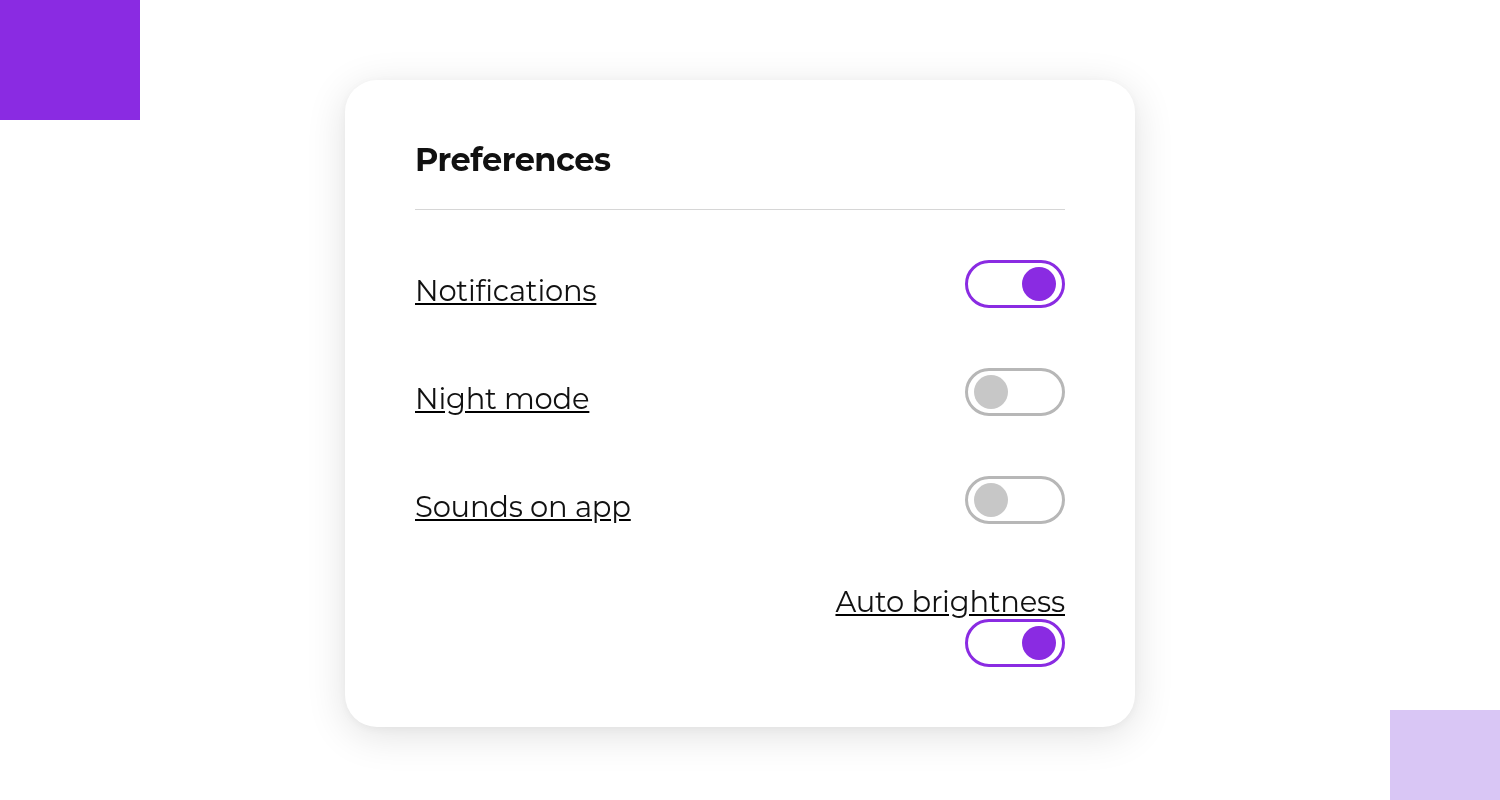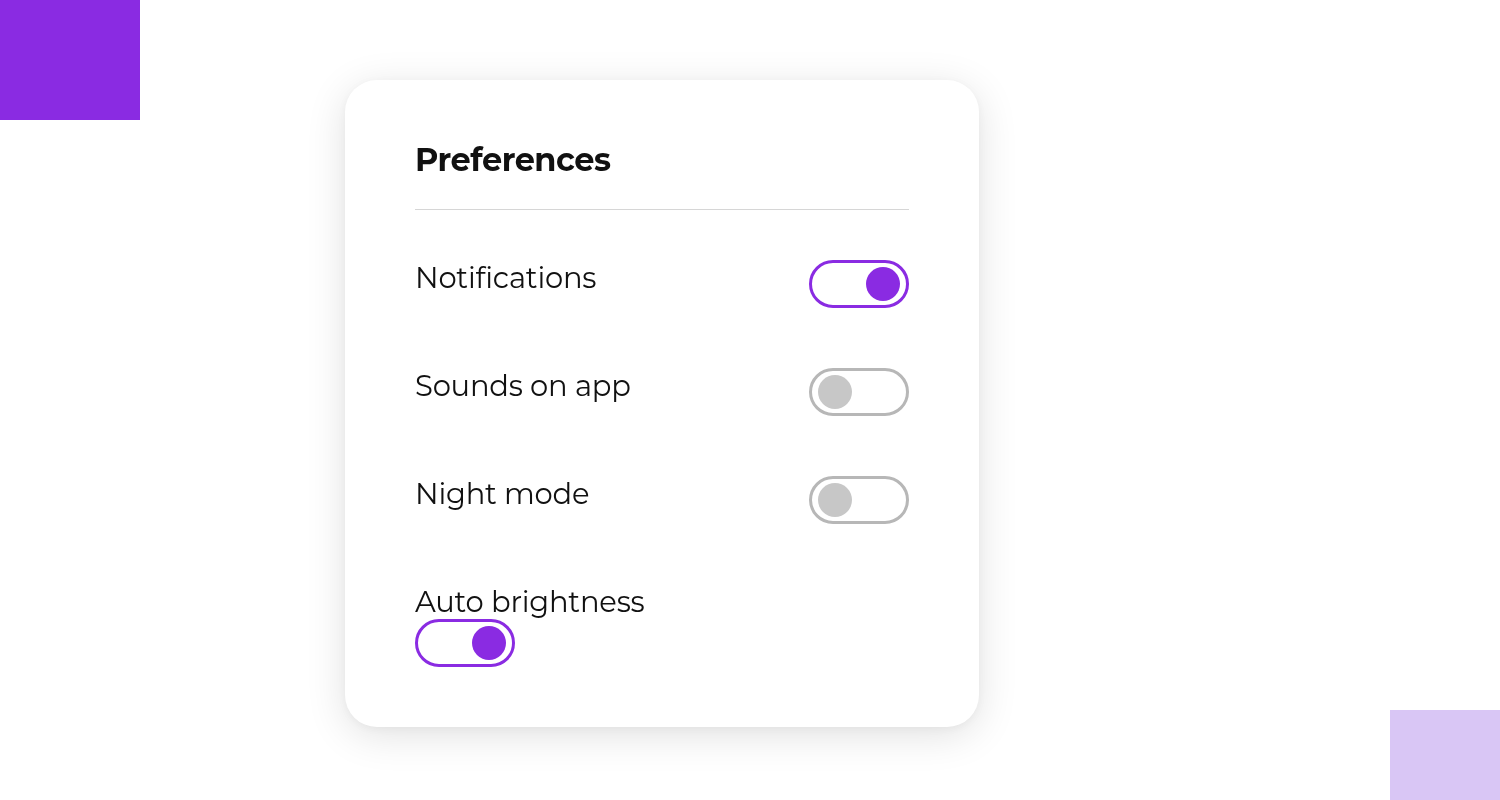--- a/index.html
+++ b/index.html
@@ -28,43 +28,44 @@
       bottom: 0;
       right: 0;
       width: 110px;
       height: 90px;
       background: #d9c6f5;
     }
     .card {
       position: absolute;
       top: 80px;
       left: 345px;
-      width: 634px;
+      width: 790px;
       background: #ffffff;
       border-radius: 32px;
       box-shadow: 0 8px 40px rgba(0,0,0,0.12), 0 2px 8px rgba(0,0,0,0.04);
       padding: 60px 70px 60px 70px;
     }
     .card-title {
       font-size: 32px;
       font-weight: 700;
       color: #111;
       letter-spacing: -0.5px;
       margin-bottom: 30px;
     }
     .divider {
       border: none;
       border-top: 1px solid #d6d6d6;
       margin-bottom: 50px;
     }
     .pref-row {
       display: flex;
-      align-items: flex-start;
+      align-items: flex-end;
       justify-content: space-between;
       margin-bottom: 60px;
+      text-decoration: underline;
     }
     .pref-row:last-child {
       margin-bottom: 0;
       flex-direction: column;
     }
     .pref-label {
       font-size: 29px;
       font-weight: 400;
       color: #111;
       letter-spacing: -0.2px;
@@ -111,28 +112,28 @@
   <hr class="divider">
 
   <div class="pref-row">
     <span class="pref-label">Notifications</span>
     <div class="toggle on">
       <div class="knob"></div>
     </div>
   </div>
 
   <div class="pref-row">
-    <span class="pref-label">Sounds on app</span>
+    <span class="pref-label">Night mode</span>
     <div class="toggle off">
       <div class="knob"></div>
     </div>
   </div>
 
   <div class="pref-row">
-    <span class="pref-label">Night mode</span>
+    <span class="pref-label">Sounds on app</span>
     <div class="toggle off">
       <div class="knob"></div>
     </div>
   </div>
 
   <div class="pref-row">
     <span class="pref-label">Auto brightness</span>
     <div class="toggle on">
       <div class="knob"></div>
     </div>

